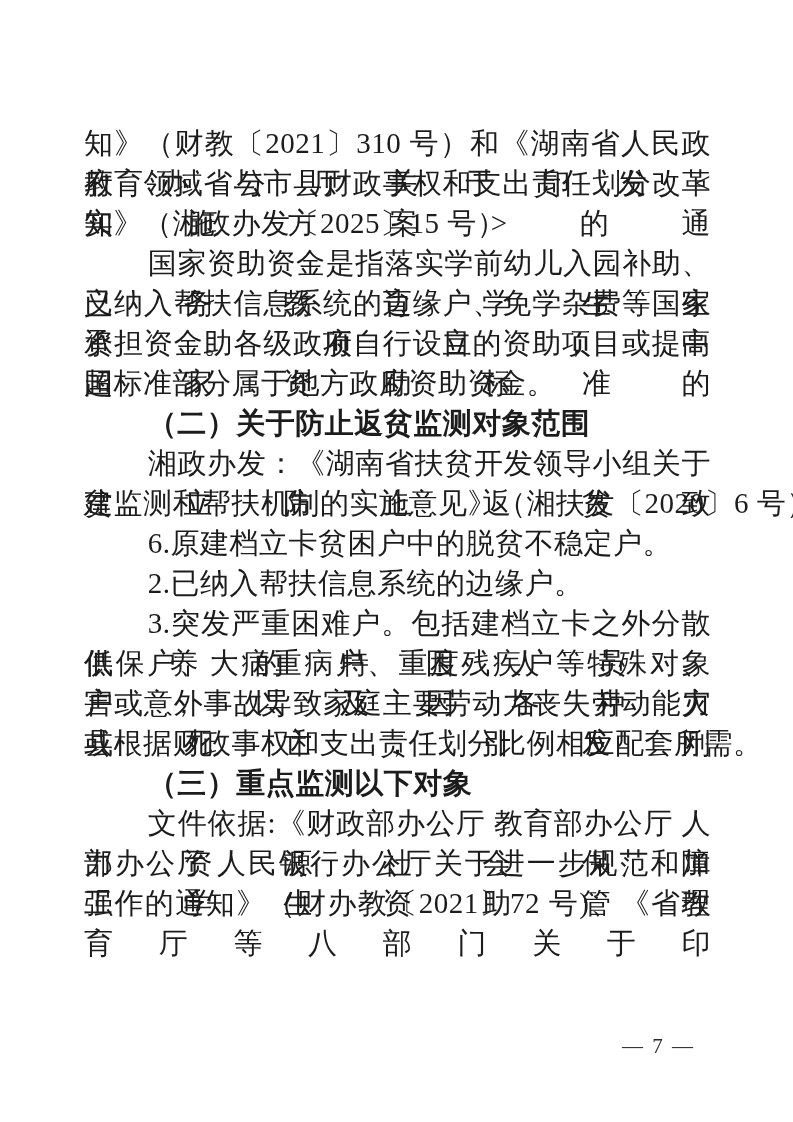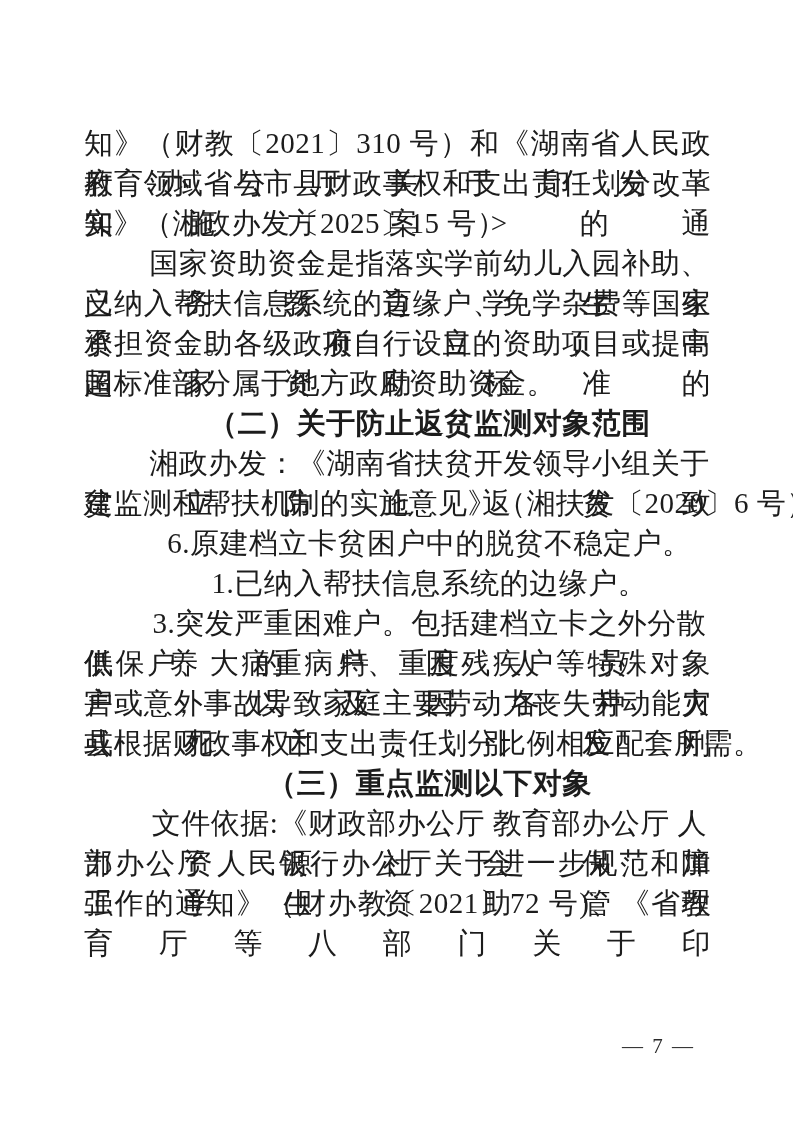--- a/index.html
+++ b/index.html
@@ -30,21 +30,20 @@
     letter-spacing: 0.5px;
     color: #1c1c1c;
   }
   .line.fill {
     white-space: normal;
     text-align: justify;
     text-align-last: justify;
   }
   .line.indent {
     text-indent: 2.2em;
-    text-align: center;
   }
   .line.heading {
     font-weight: bold;
   }
   .page-number {
     position: absolute;
     top: 1033px;
     right: 98px;
     font-size: 21px;
     line-height: 26px;
@@ -62,21 +61,21 @@
     <div class="line fill">教育领域省与市县财政事权和支出责任划分改革实施方案&gt;的通</div>
     <div class="line">知》（湘政办发〔2025〕15 号）</div>
     <div class="line indent fill">国家资助资金是指落实学前幼儿入园补助、义务教育学生生</div>
     <div class="line fill">已纳入帮扶信息系统的边缘户、免学杂费等国家资助项目，中</div>
     <div class="line fill">承担资金。各级政府自行设立的资助项目或提高国家资助标准的</div>
     <div class="line">超标准部分属于地方政府资助资金。</div>
     <div class="line indent heading">（二）关于防止返贫监测对象范围</div>
     <div class="line indent fill">湘政办发：《湖南省扶贫开发领导小组关于建立防止返贫致</div>
     <div class="line">贫监测和帮扶机制的实施意见》（湘扶发〔2020〕6 号）</div>
     <div class="line indent">6.原建档立卡贫困户中的脱贫不稳定户。</div>
-    <div class="line indent">1.已纳入帮扶信息系统的边缘户。</div>
+    <div class="line indent">2.已纳入帮扶信息系统的边缘户。</div>
     <div class="line indent fill">3.突发严重困难户。包括建档立卡之外分散供养的特困人员、</div>
     <div class="line fill">低保户、大病重病户、重度残疾户等特殊对象户，以及因各种灾</div>
     <div class="line fill">害或意外事故导致家庭主要劳动力丧失劳动能力或死亡，引发刚</div>
     <div class="line">县根据财政事权和支出责任划分比例相应配套所需。</div>
     <div class="line indent heading">（三）重点监测以下对象</div>
     <div class="line indent fill">文件依据:《财政部办公厅 教育部办公厅 人力资源社会保障</div>
     <div class="line fill">部办公厅 人民银行办公厅关于进一步规范和加强学生资助管理</div>
     <div class="line fill">工作的通知》（财办教〔2021〕72 号)、《省教育厅等八部门关于印</div>
   </div>
 

